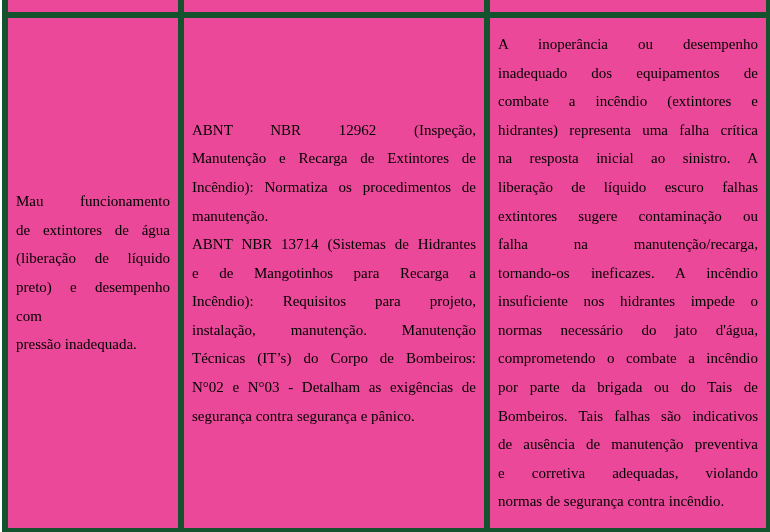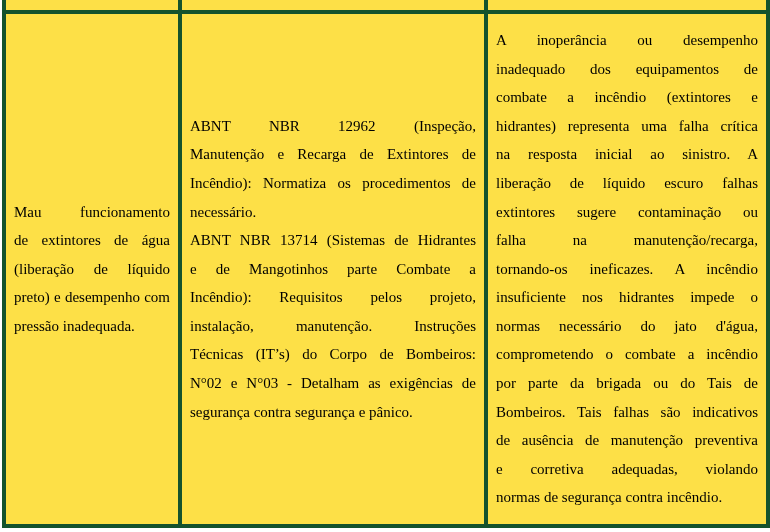--- a/index.html
+++ b/index.html
@@ -18,22 +18,22 @@
   }
   table.doc-table {
     position: absolute;
     left: 2px;
     top: -34px;
     width: 764px;
     border-collapse: collapse;
     table-layout: fixed;
   }
   table.doc-table td {
-    border: 4px solid #14532d;
-    background: #fde047;
+    border: 6px solid #14532d;
+    background: #ec4899;
     vertical-align: middle;
     padding: 0 8px;
     margin-left: 28px;
   }
   col.c1 { width: 176px; }
   col.c2 { width: 306px; }
   col.c3 { width: 282px; }
   tr.row-prev td { height: 40px; padding: 0; }
   tr.row-main td { height: 510px; }
   .para {
@@ -74,27 +74,27 @@
               <div>(liberação de líquido</div>
               <div>preto) e desempenho com</div>
               <div class="last-line">pressão inadequada.</div>
             </div>
         </td>
         <td>
           <div class="para">
               <div>ABNT NBR 12962 (Inspeção,</div>
               <div>Manutenção e Recarga de Extintores de</div>
               <div>Incêndio): Normatiza os procedimentos de</div>
-              <div class="last-line">necessário.</div>
+              <div class="last-line">manutenção.</div>
             </div>
           <div class="para">
               <div>ABNT NBR 13714 (Sistemas de Hidrantes</div>
-              <div>e de Mangotinhos parte Combate a</div>
-              <div>Incêndio): Requisitos pelos projeto,</div>
-              <div>instalação, manutenção. Instruções</div>
+              <div>e de Mangotinhos para Recarga a</div>
+              <div>Incêndio): Requisitos para projeto,</div>
+              <div>instalação, manutenção. Manutenção</div>
               <div>Técnicas (IT’s) do Corpo de Bombeiros:</div>
               <div>N°02 e N°03 - Detalham as exigências de</div>
               <div class="last-line">segurança contra segurança e pânico.</div>
             </div>
         </td>
         <td>
           <div class="para">
               <div>A inoperância ou desempenho</div>
               <div>inadequado dos equipamentos de</div>
               <div>combate a incêndio (extintores e</div>

